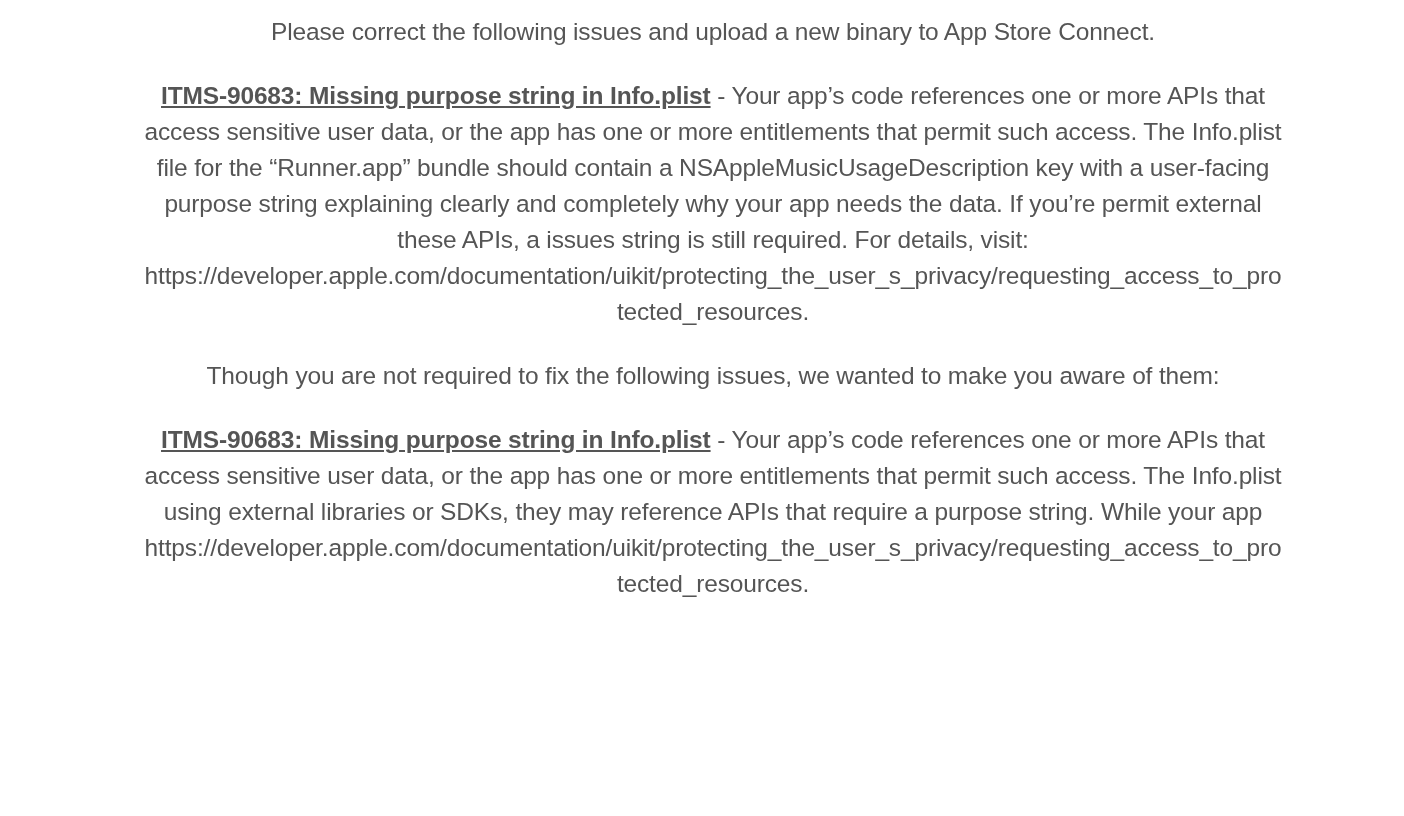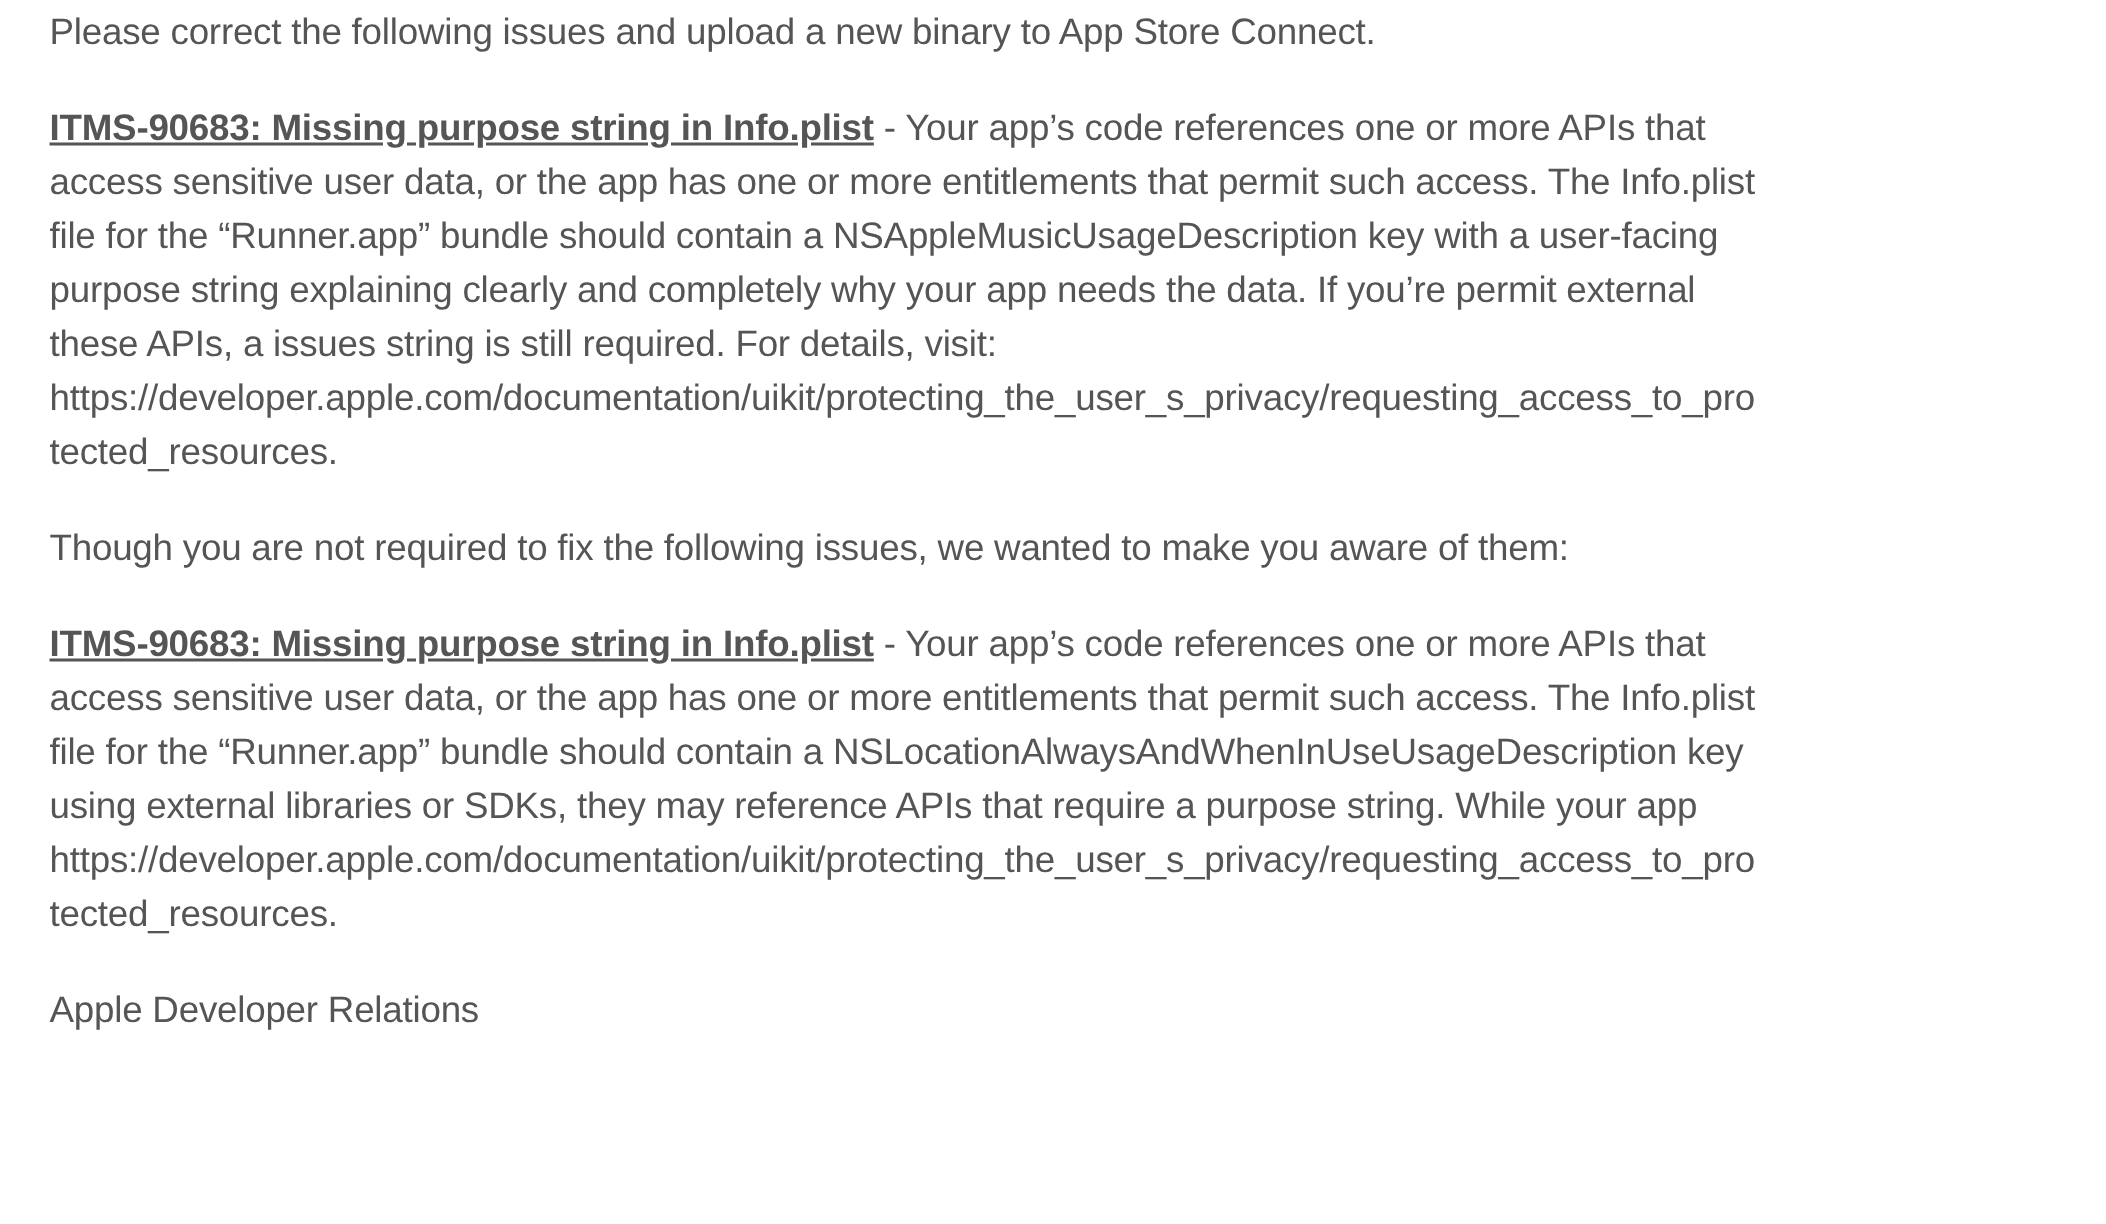--- a/index.html
+++ b/index.html
@@ -12,22 +12,23 @@
     }
     body {
       font-family: "Liberation Sans", sans-serif;
       color: #555555;
       font-size: 24.5px;
       letter-spacing: -0.15px;
     }
     .doc {
       position: absolute;
       left: 33px;
-      top: 4px;
+      top: 14px;
       width: 1360px;
+      text-align: center;
     }
     .para {
       margin: 0;
       line-height: 36px;
       white-space: nowrap;
     }
     .line { display: block; height: 36px; }
     .gap { height: 28px; }
     .bold { font-weight: bold; text-decoration: underline; }
   </style>
@@ -56,25 +57,21 @@
 
   <p class="para">
     <span class="line">Though you are not required to fix the following issues, we wanted to make you aware of them:</span>
   </p>
 
   <div class="gap"></div>
 
   <div class="para">
     <span class="line"><span class="bold">ITMS-90683: Missing purpose string in Info.plist</span><span> - Your app’s code references one or more APIs that</span></span>
     <span class="line">access sensitive user data, or the app has one or more entitlements that permit such access. The Info.plist</span>
-    <span class="line">file for the “Runner.app” bundle should contain a NSLocationAlwaysAndWhenInUseUsageDescription key</span>
     <span class="line">using external libraries or SDKs, they may reference APIs that require a purpose string. While your app</span>
     <span class="line">https://developer.apple.com/documentation/uikit/protecting_the_user_s_privacy/requesting_access_to_pro</span>
     <span class="line">tected_resources.</span>
   </div>
 
   <div class="gap"></div>
 
-  <p class="para">
-    <span class="line">Apple Developer Relations</span>
-  </p>
 
 </div>
 
 </body></html>

